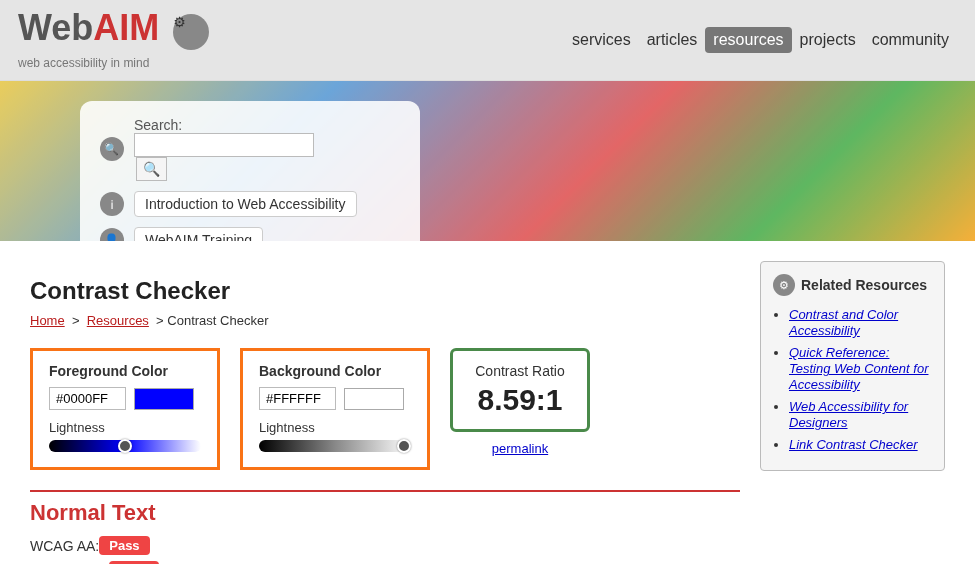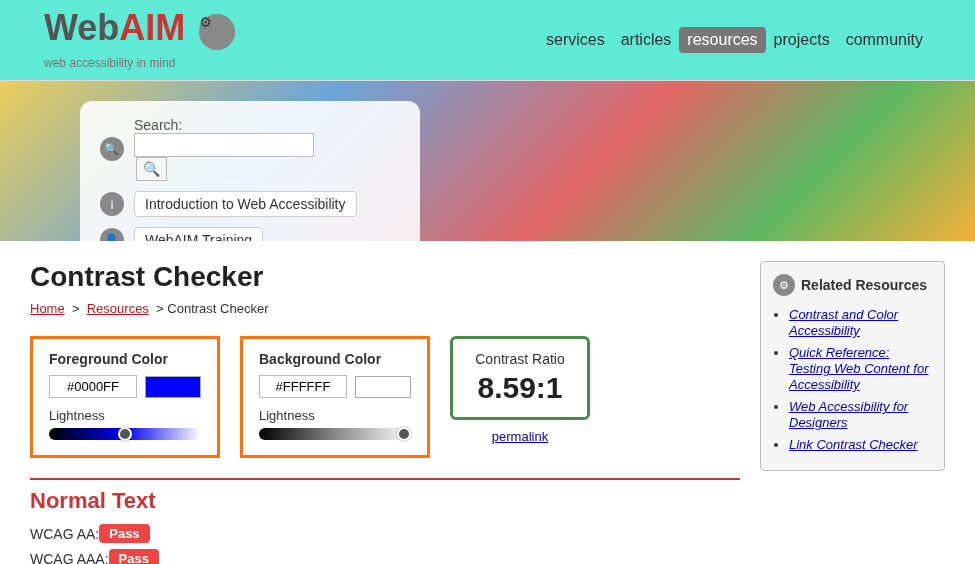--- a/index.html
+++ b/index.html
@@ -3,23 +3,23 @@
   <meta charset="utf-8">
   <style>
     * { box-sizing: border-box; margin: 0; padding: 0; }
     body { font-family: Arial, sans-serif; font-size: 14px; color: #333; background: #fff; }
 
     
     #header {
       display: flex;
       align-items: center;
       justify-content: space-between;
-      padding: 10px 44px;
+      padding: 10px 18px;
       border-bottom: 1px solid #ddd;
-      background: #5eead4;
+      background: #e5e5e5;
     }
     #logo-area {
       display: flex;
       flex-direction: column;
     }
     #logo-text {
       font-size: 36px;
       font-weight: bold;
       line-height: 1;
     }
@@ -139,24 +139,25 @@
     }
     #content {
       flex: 1;
     }
     #sidebar {
       width: 185px;
     }
 
     
     #page-title {
-      font-size: 28px;
+      font-size: 24px;
       font-weight: bold;
       color: #222;
       margin-bottom: 8px;
+      margin-top: 16px;
     }
     #breadcrumb {
       font-size: 13px;
       color: #333;
       margin-bottom: 20px;
     }
     #breadcrumb a {
       color: #b91c1c;
       text-decoration: underline;
     }
@@ -181,23 +182,22 @@
     }
     .color-input-row {
       display: flex;
       align-items: center;
       gap: 8px;
       margin-bottom: 10px;
     }
     .color-hex-input {
       border: 1px solid #bbb;
       padding: 3px 6px;
-      width: 88px;
-      font-size: 13px;
-      text-align: center;
+      width: 77px;
+      font-size: 13px;
     }
     .color-swatch {
       width: 60px;
       height: 22px;
       border: 1px solid #aaa;
       display: inline-block;
     }
     .lightness-label {
       font-size: 13px;
       margin-bottom: 4px;

